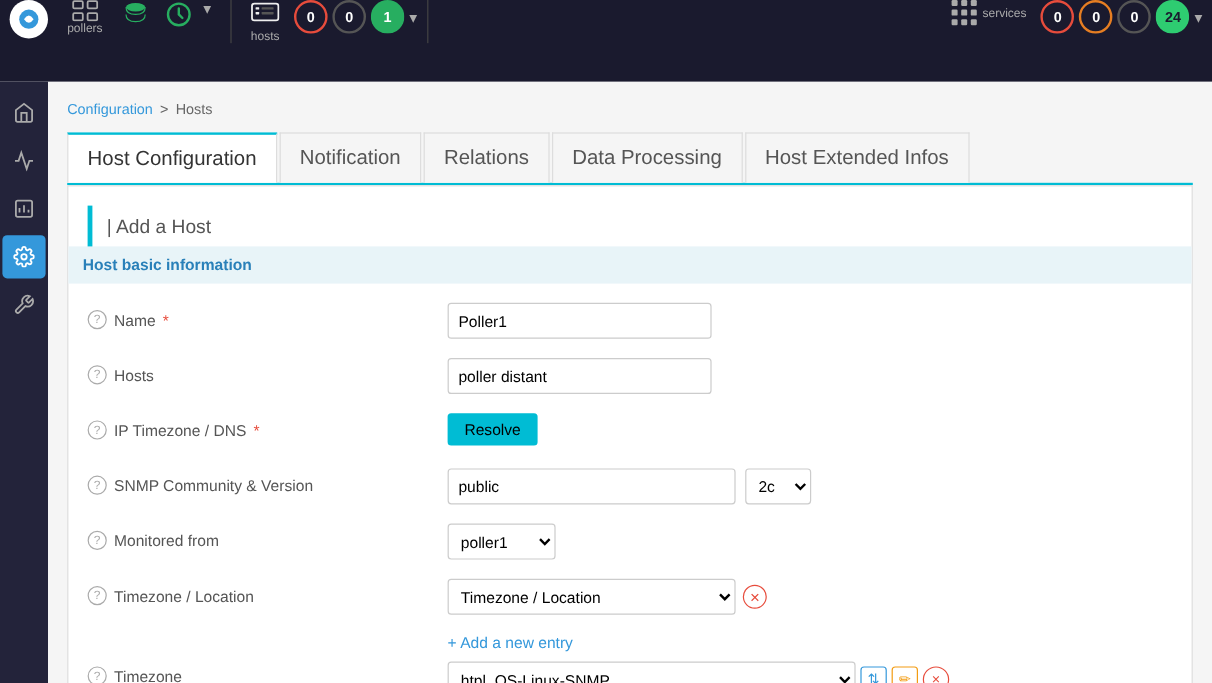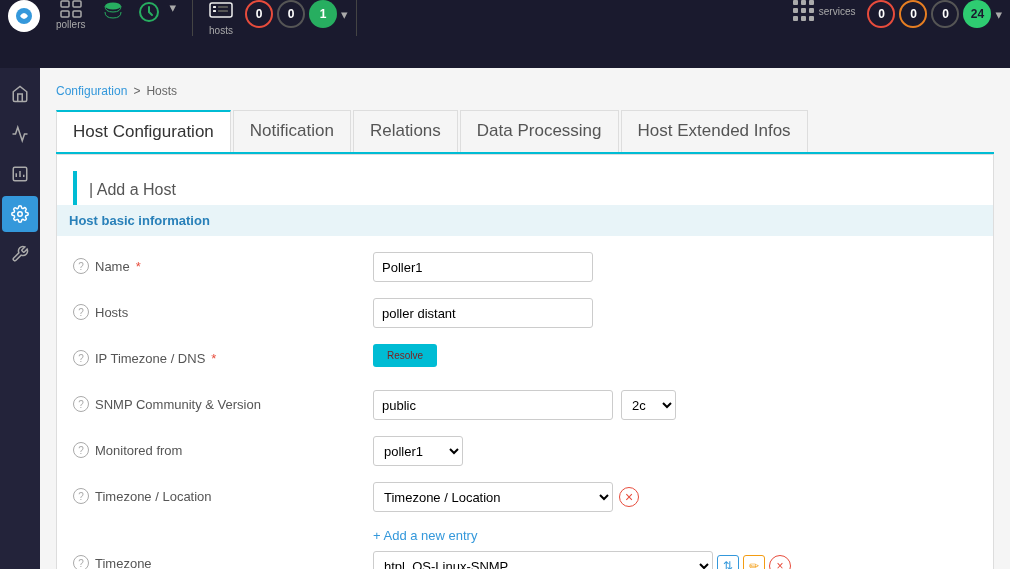--- a/index.html
+++ b/index.html
@@ -205,26 +205,26 @@
       border-radius: 3px;
       padding: 4px 6px;
       font-size: 13px;
       height: 30px;
       background: white;
     }
     .input-main { width: 220px; }
     .input-large { width: 240px; }
     .btn-resolve {
       background: #00bcd4;
-      color: #7f1d1d;
+      color: #000000;
       border: none;
       padding: 6px 14px;
       border-radius: 3px;
       cursor: pointer;
-      font-size: 10px;
+      font-size: 13px;
     }
 
     .select-large {
       width: 240px;
     }
     .select-small { width: 55px; }
 
     .monitored-select {
       width: 90px;
     }

